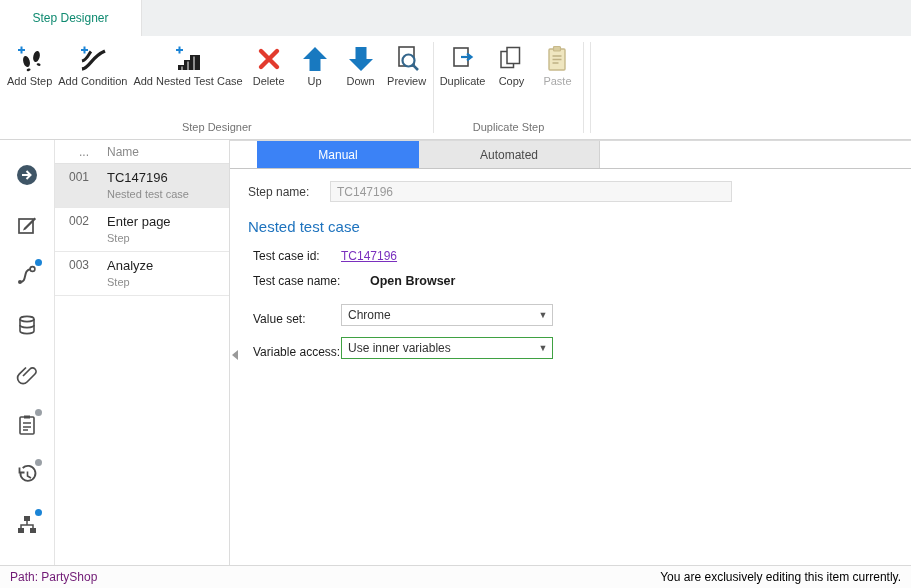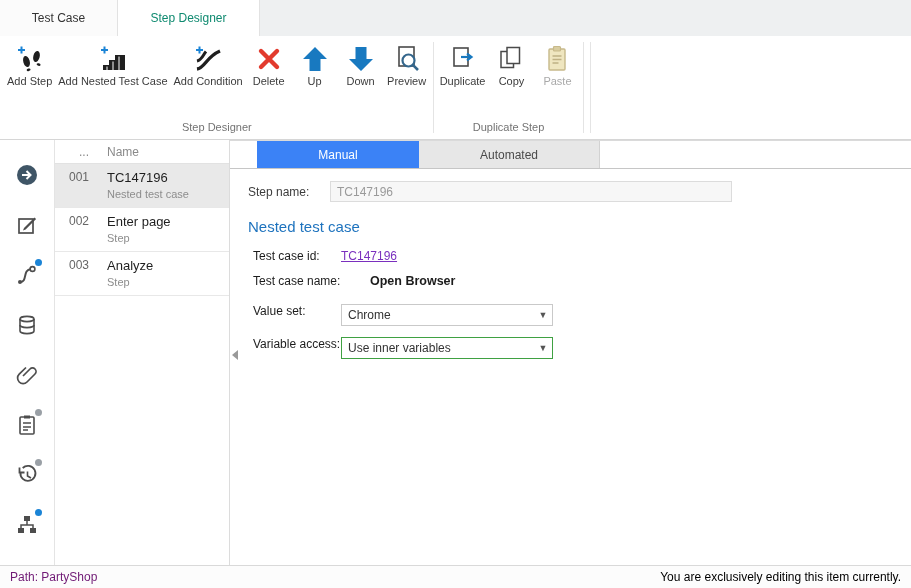--- a/index.html
+++ b/index.html
@@ -68,21 +68,21 @@
 
   .stepname-row { display:flex; align-items:center; margin:12px 0 0 18px; font-size:12px; color:#3d3d3d; }
   .stepname-row .flabel { width:82px; }
   .stepname-input {
     width:402px; height:21px; border:1px solid #dcdcdc; background:#f7f7f7;
     color:#9a9a9a; font-size:12px; padding:0 6px; font-family:"Liberation Sans", sans-serif;
   }
 
   .section-title { margin:16px 0 14px 18px; font-size:15px; color:#1e73be; }
 
-  .field-row { display:flex; align-items:flex-start; margin:11px 0 11px 23px; font-size:12px; color:#1c1c1c; }
+  .field-row { display:flex; align-items:flex-end; margin:11px 0 11px 23px; font-size:12px; color:#1c1c1c; }
   .field-row .flabel { width:88px; flex-shrink:0; }
   .field-row.gap-lg { margin-bottom:16px;gap:29px; }
   .link { color:#7a2fbe; text-decoration:underline; cursor:pointer; }
   .bold-val { font-weight:bold; font-size:12.5px; }
 
   .selectbox { width:212px; height:22px; border:1px solid #c9c9c9; background:#fff; display:flex; align-items:center; cursor:pointer; }
   .selectbox .sel-text { flex:1; padding-left:6px; font-size:12px; color:#333; }
   .sel-arrow { width:18px; text-align:center; color:#555; font-size:9px; }
   .selectbox.focused { border:1px solid #3fa142; }
 
@@ -99,23 +99,20 @@
     display:flex; justify-content:space-between; align-items:center;
     padding:0 10px; font-size:12px;
   }
   .sb-left { color:#701a75;text-align:right; }
   .sb-right { color:#000000; }
 </style>
 </head>
 <body>
 
 <div class="doc-tabs">
-  <div class="doc-tab">
-    <span>Test Case</span>
-  </div>
   <div class="doc-tab active">
     <span>Step Designer</span>
   </div>
 </div>
 
 <div class="ribbon">
 
   <div class="rgroup">
     <div class="rbuttons">
 
@@ -127,40 +124,40 @@
               <ellipse cx="11.5" cy="17.5" rx="3.2" ry="5.6" transform="rotate(-16 11.5 17.5)"></ellipse>
               <ellipse cx="13.6" cy="25.8" rx="2" ry="1.3" transform="rotate(-16 13.6 25.8)"></ellipse>
               <ellipse cx="21.5" cy="12.5" rx="3.2" ry="5.6" transform="rotate(14 21.5 12.5)"></ellipse>
               <ellipse cx="23.6" cy="20.6" rx="2" ry="1.3" transform="rotate(14 23.6 20.6)"></ellipse>
             </g>
           </svg>
         </span>
         <span>Add Step</span>
       </div>
 
+      <div class="rbtn w54">
+        <span class="ricon">
+          <svg width="30" height="30" viewBox="0 0 30 30">
+            <path d="M3 6 h7 M6.5 2.5 v7" stroke="#1b84d6" stroke-width="2" fill="none"></path>
+            <path d="M4 25 C12 24 13 13 27 7" stroke="#1f1f1f" stroke-width="3.4" fill="none"></path>
+            <path d="M4 17 C9 16 10 11 13 7.5" stroke="#1f1f1f" stroke-width="3" fill="none"></path>
+          </svg>
+        </span>
+        <span>Add Condition</span>
+      </div>
+
       <div class="rbtn wide">
         <span class="ricon">
           <svg width="30" height="30" viewBox="0 0 30 30">
             <path d="M3 6 h7 M6.5 2.5 v7" stroke="#1b84d6" stroke-width="2" fill="none"></path>
             <path d="M5 26 V21 H11 V16 H17 V11 H27 V26 Z" fill="#1f1f1f"></path>
             <path d="M9 26 V22.5 M15 26 V17.5 M21 26 V12.5" stroke="#fff" stroke-width="1"></path>
           </svg>
         </span>
         <span>Add Nested Test Case</span>
-      </div>
-
-      <div class="rbtn w54">
-        <span class="ricon">
-          <svg width="30" height="30" viewBox="0 0 30 30">
-            <path d="M3 6 h7 M6.5 2.5 v7" stroke="#1b84d6" stroke-width="2" fill="none"></path>
-            <path d="M4 25 C12 24 13 13 27 7" stroke="#1f1f1f" stroke-width="3.4" fill="none"></path>
-            <path d="M4 17 C9 16 10 11 13 7.5" stroke="#1f1f1f" stroke-width="3" fill="none"></path>
-          </svg>
-        </span>
-        <span>Add Condition</span>
       </div>
 
       <div class="rbtn">
         <span class="ricon">
           <svg width="30" height="30" viewBox="0 0 30 30">
             <path d="M7 7 L23 23 M23 7 L7 23" stroke="#e23b2e" stroke-width="4.4" stroke-linecap="round" fill="none"></path>
           </svg>
         </span>
         <span>Delete</span>
       </div>

